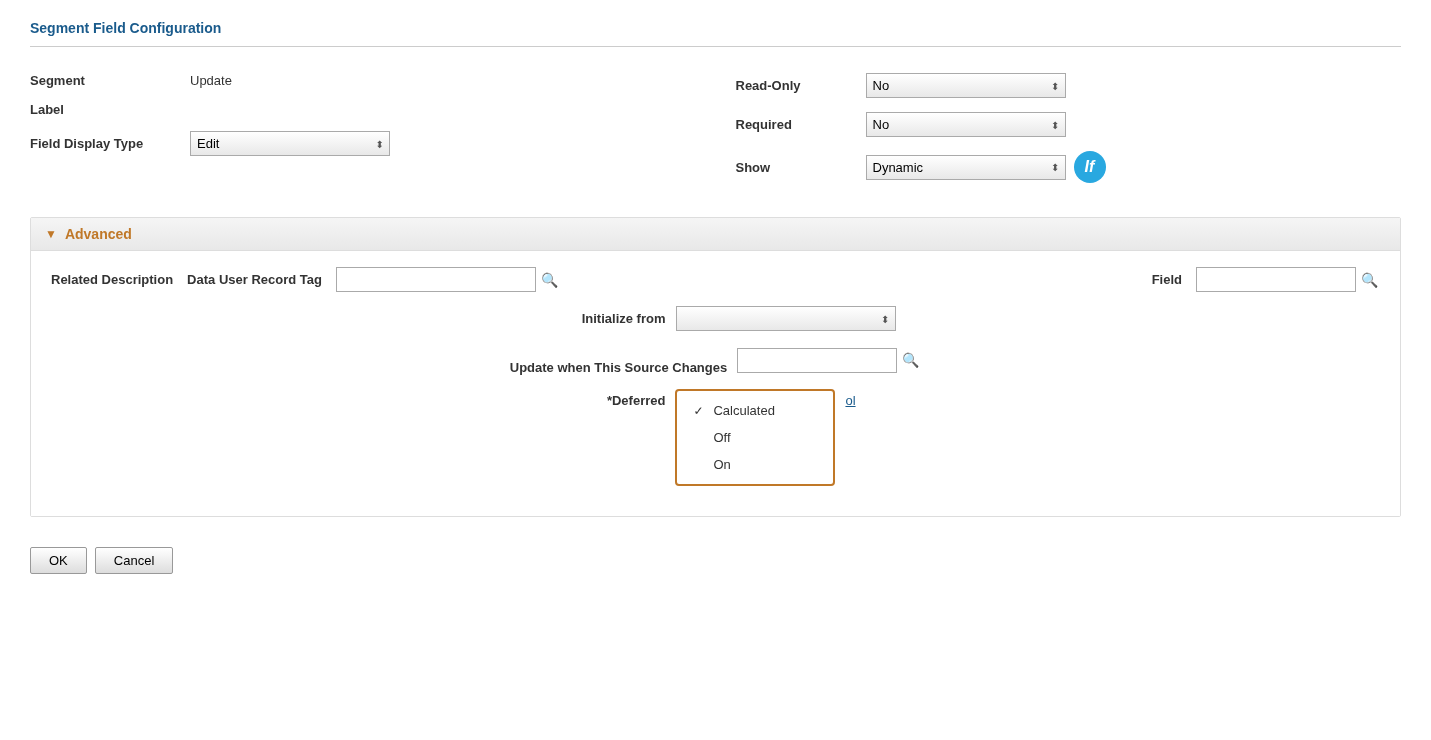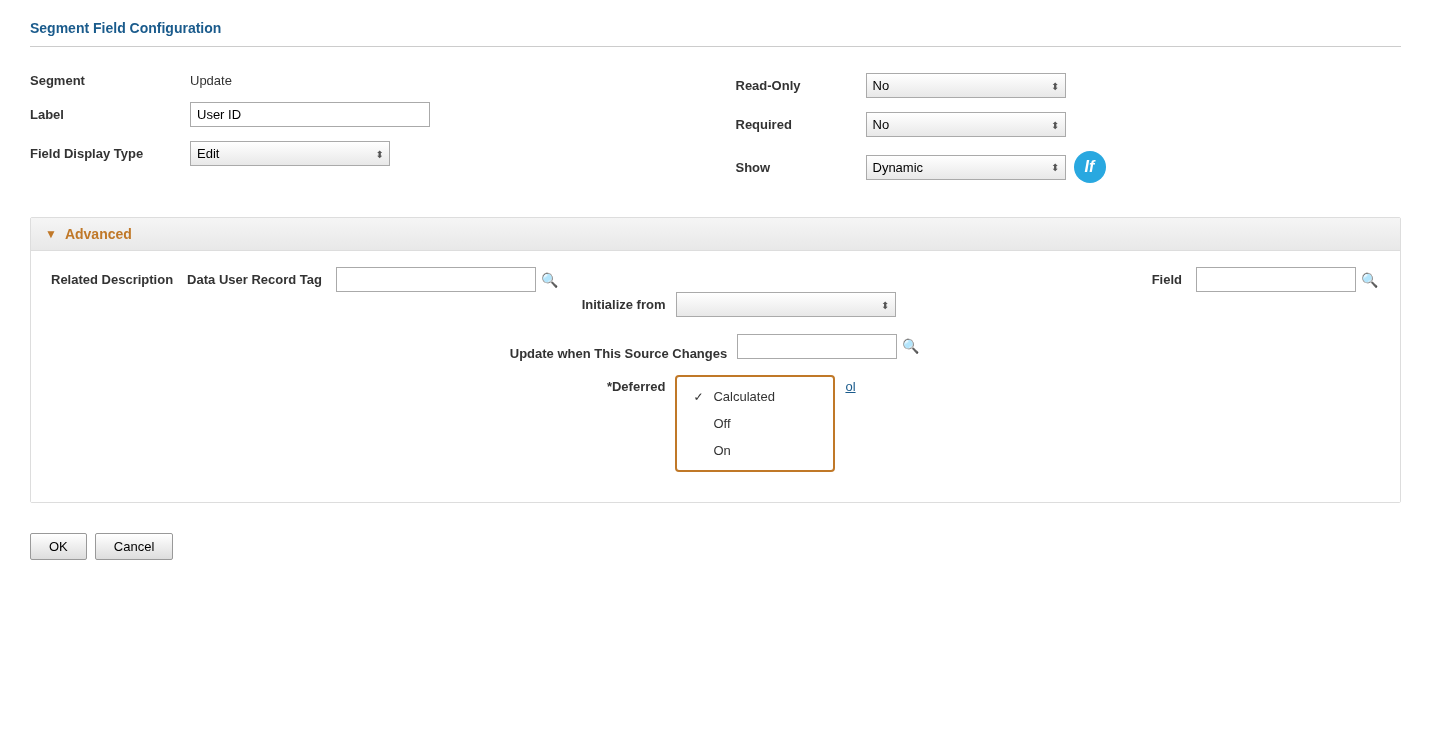--- a/index.html
+++ b/index.html
@@ -129,20 +129,21 @@
       font-weight: bold;
       font-size: 14px;
     }
     .advanced-body {
       padding: 16px 20px;
       background: #fff;
     }
     .advanced-row {
       display: flex;
       align-items: center;
+      margin-bottom: 14px;
       gap: 10px;
       justify-content: space-between;
     }
     .advanced-label {
       font-weight: bold;
       color: #333;
     }
     .search-input-wrapper {
       display: flex;
       align-items: center;
@@ -281,21 +282,20 @@
 
     <div class="col-left">
 
       <div class="form-row">
         <span class="form-label">Segment</span>
         <span class="form-value">Update</span>
       </div>
 
       <div class="form-row">
         <span class="form-label">Label</span>
-        <input type="text" class="input-text" value="User ID" style="">
       </div>
 
       <div class="form-row">
         <span class="form-label">Field Display Type</span>
         <div class="select-wrapper">
           <select class="select-box">
             <option>Edit</option>
             <option>Display</option>
             <option>Image</option>
             <option>Hyperlink</option>

